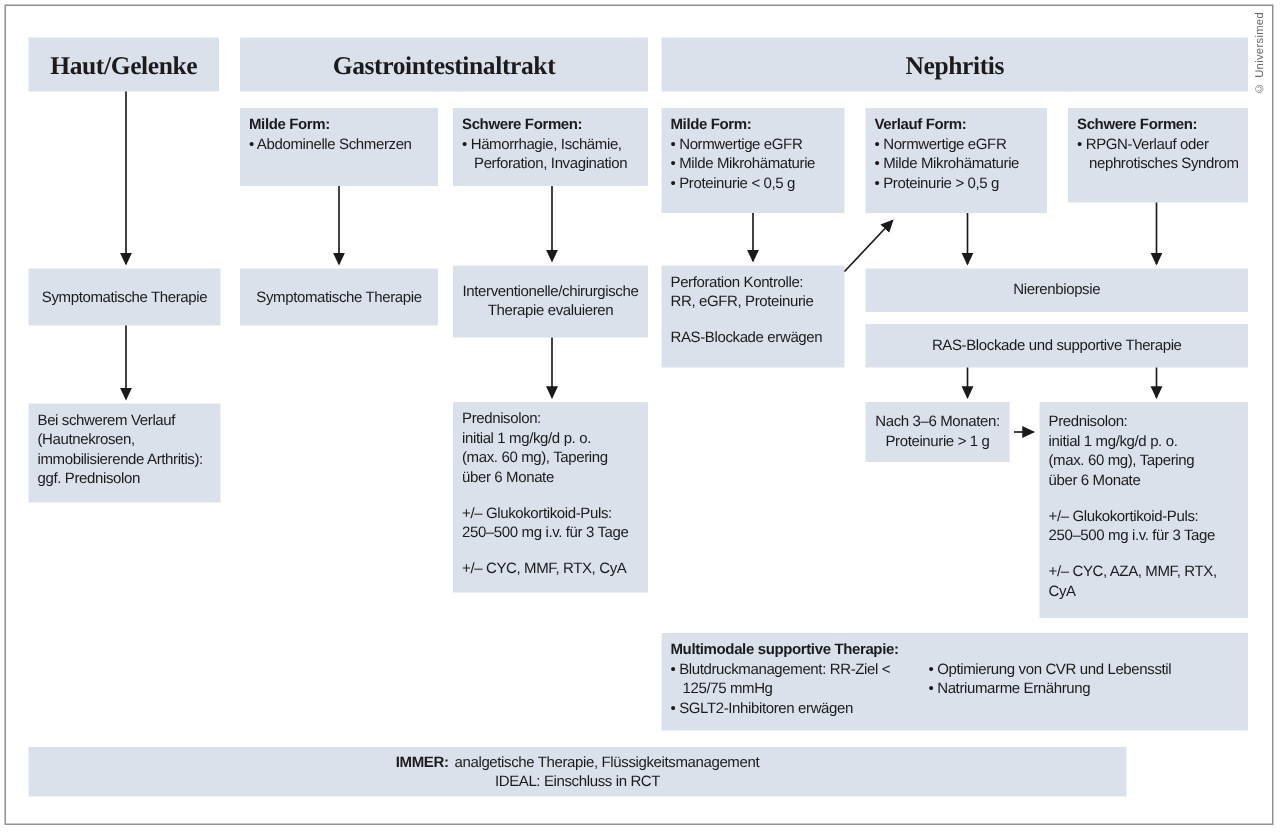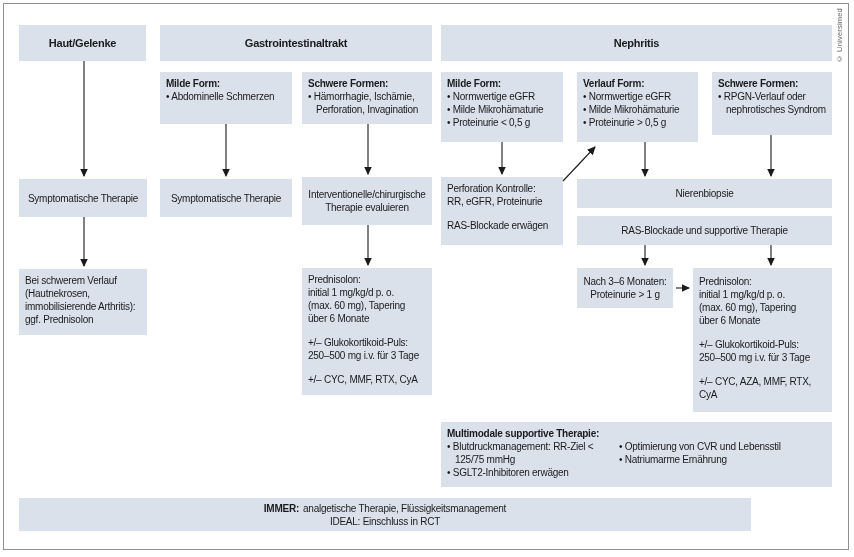--- a/index.html
+++ b/index.html
@@ -11,21 +11,21 @@
   .frame {
     position:absolute; left:3px; top:3px; width:844px; height:545px;
     border:1px solid #909090; pointer-events:none;
   }
   .box {
     position:absolute; background:#dbe1ea; box-sizing:border-box;
     font-size:10px; line-height:13px; letter-spacing:-0.25px;
     padding:5px 6px;
   }
   .center { display:flex; flex-direction:column; align-items:center; justify-content:center; text-align:center; }
-  .hdr { font-weight:bold; font-size:11px; }
+  .hdr { font-weight:bold; font-size:17px;font-family:Liberation Serif, serif; }
   .bold { font-weight:bold; }
   .box-title { font-weight:bold; }
   ul.bullets { margin:0; padding:0; list-style:none; }
   ul.bullets li { padding-left:8px; text-indent:-8px; }
   ul.bullets li::before { content:"• "; }
   .para { margin-top:11px; }
   .cols { display:flex; }
   .col-left { width:172px; }
   .col-right { margin-left:30px; margin-top:7px; }
   .arrows { position:absolute; left:0; top:0; pointer-events:none; }

